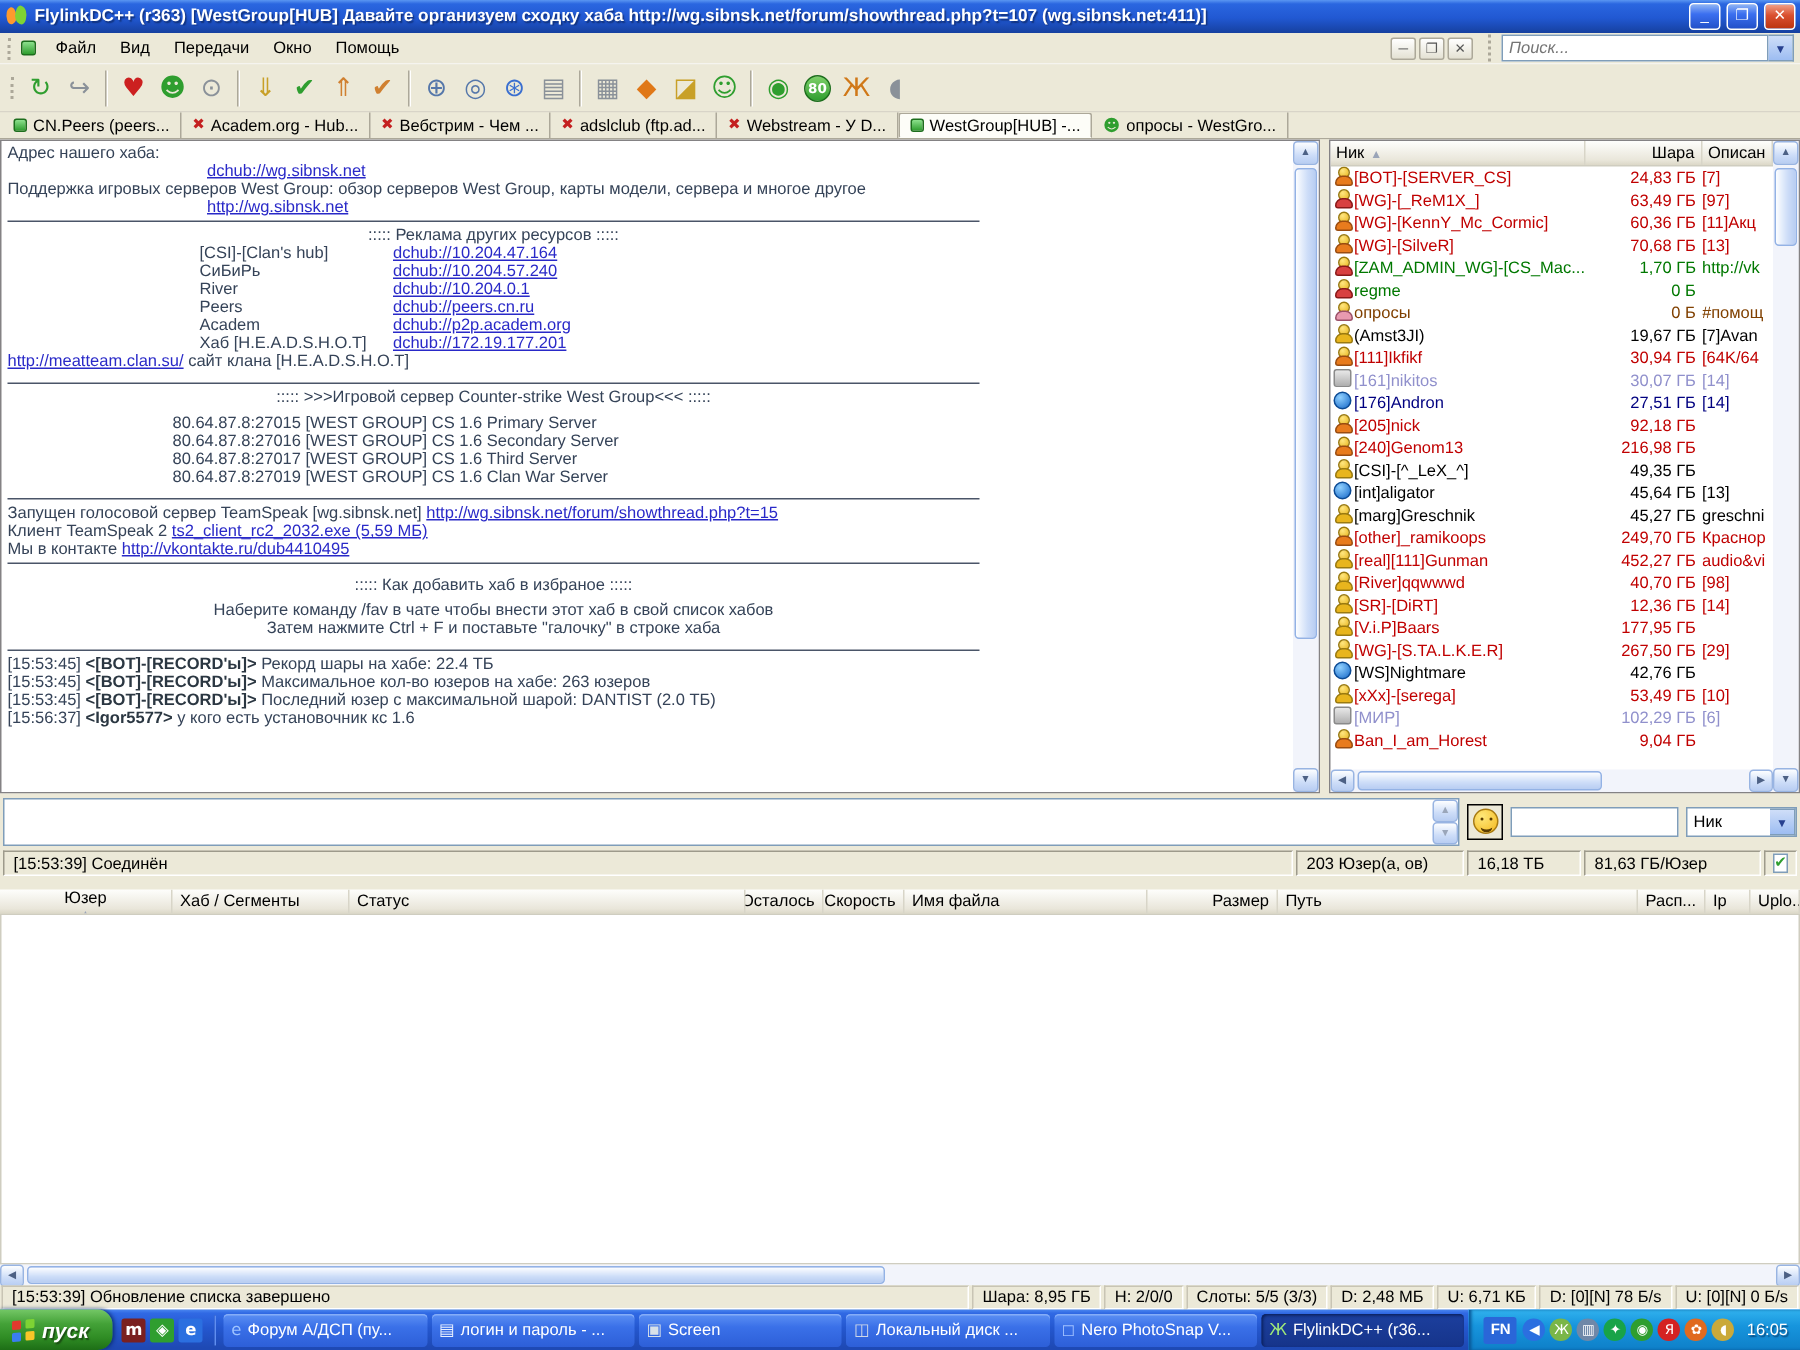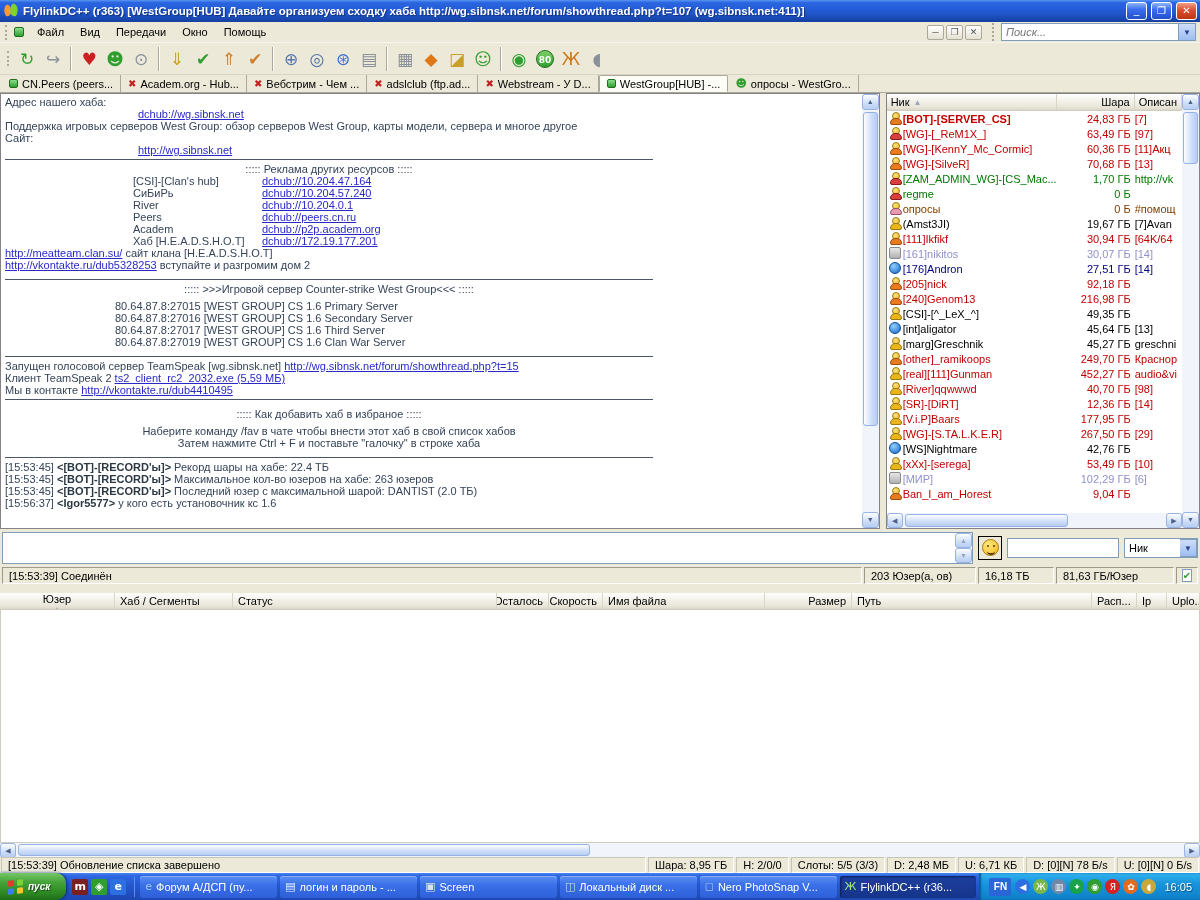--- a/index.html
+++ b/index.html
@@ -154,21 +154,21 @@
 
   .bottom-status { height:16px; background:#ece9d8; display:flex; align-items:stretch; padding:0 1px; gap:2px; font-size:11px; }
   .bottom-status .seg { border-color:#c8c4b4 #fff #fff #c8c4b4; }
 
   
   .taskbar { height:27px; background:linear-gradient(180deg,#4a86f0 0%,#3069e4 9%,#2457cf 45%,#1e49b4 95%);
     display:flex; align-items:center; }
   .start-btn { height:27px; padding:0 16px 0 8px; display:flex; align-items:center; gap:5px;
     background:linear-gradient(180deg,#74c766 0%,#44a238 35%,#2f8c24 70%,#1d6e16 100%);
     border-radius:0 10px 10px 0; box-shadow:1px 0 3px #0a2a6a; }
-  .start-label { color:#fff; font-weight:bold; font-style:italic; font-size:10px; text-shadow:1px 1px 1px #1a4a12; }
+  .start-label { color:#fff; font-weight:bold; font-style:italic; font-size:14px; text-shadow:1px 1px 1px #1a4a12; }
   .flag { width:15px; height:14px; position:relative; transform:skewY(-6deg); }
   .flag i { position:absolute; width:6px; height:6px; border-radius:1px; }
   .flag i:nth-child(1){ left:0; top:0; background:#e23a2e; }
   .flag i:nth-child(2){ right:0; top:0; background:#7ed334; }
   .flag i:nth-child(3){ left:0; bottom:0; background:#3a7ef0; }
   .flag i:nth-child(4){ right:0; bottom:0; background:#f8c628; }
   .quicklaunch { display:flex; align-items:center; gap:3px; padding:0 6px; }
   .ql-icon { width:16px; height:16px; border-radius:2px; display:flex; align-items:center; justify-content:center;
     font-family:"DejaVu Sans",sans-serif; font-size:11px; font-weight:bold; color:#fff; }
   .tb-divider { width:1px; height:20px; background:#1a3e9c; border-right:1px solid #5f8ef2; margin:0 2px; }
@@ -284,32 +284,30 @@
       </div>
     </div>
 
   <div class="main">
     <div class="chat-panel">
       <div class="chat-doc">
         <div class="chat-content" id="chat-content">
             <div class="chat-line"><span>Адрес нашего хаба:</span></div>
             <div class="chat-line" style="padding-left: 133px;"><a class="clink">dchub://wg.sibnsk.net</a></div>
             <div class="chat-line"><span>Поддержка игровых серверов West Group: обзор серверов West Group, карты модели, сервера и  многое другое</span></div>
-            <div class="chat-line"><span>Сайт:</span></div>
             <div class="chat-line" style="padding-left: 133px;"><a class="clink">http://wg.sibnsk.net</a></div>
             <div class="chat-rule"></div>
             <div class="chat-line" style="text-align: center;"><span>::::: Реклама других ресурсов :::::</span></div>
             <div class="chat-line pair"><span class="pname">[CSI]-[Clan's hub]</span><a class="clink">dchub://10.204.47.164</a></div>
             <div class="chat-line pair"><span class="pname">СиБиРь</span><a class="clink">dchub://10.204.57.240</a></div>
             <div class="chat-line pair"><span class="pname">River</span><a class="clink">dchub://10.204.0.1</a></div>
             <div class="chat-line pair"><span class="pname">Peers</span><a class="clink">dchub://peers.cn.ru</a></div>
             <div class="chat-line pair"><span class="pname">Academ</span><a class="clink">dchub://p2p.academ.org</a></div>
             <div class="chat-line pair"><span class="pname">Хаб [H.E.A.D.S.H.O.T]</span><a class="clink">dchub://172.19.177.201</a></div>
             <div class="chat-line"><a class="clink">http://meatteam.clan.su/</a><span> сайт клана [H.E.A.D.S.H.O.T]</span></div>
-            <div class="chat-line"><a class="clink">http://vkontakte.ru/dub5328253</a><span> вступайте и разгромим дом 2</span></div>
             <div class="chat-blank"></div>
             <div class="chat-rule"></div>
             <div class="chat-line" style="text-align: center;"><span>::::: &gt;&gt;&gt;Игровой сервер Counter-strike West Group&lt;&lt;&lt; :::::</span></div>
             <div class="chat-blank"></div>
             <div class="chat-line" style="padding-left: 110px;"><span>80.64.87.8:27015 [WEST GROUP] CS 1.6 Primary Server</span></div>
             <div class="chat-line" style="padding-left: 110px;"><span>80.64.87.8:27016 [WEST GROUP] CS 1.6 Secondary Server</span></div>
             <div class="chat-line" style="padding-left: 110px;"><span>80.64.87.8:27017 [WEST GROUP] CS 1.6 Third Server</span></div>
             <div class="chat-line" style="padding-left: 110px;"><span>80.64.87.8:27019 [WEST GROUP] CS 1.6 Clan War Server</span></div>
             <div class="chat-blank"></div>
             <div class="chat-rule"></div>
@@ -345,21 +343,21 @@
           <span class="col ulh-nick">
             <span>Ник</span>
             <span class="sort-arrow">▲</span>
           </span>
           <span class="col ulh-share">Шара</span>
           <span class="col ulh-desc">Описан</span>
         </div>
         <div class="ul-body" id="userlist-body">
             <div class="user-row">
               <span class="ur-icon"><span class="uic ic-operator"></span></span>
-              <span class="ur-nick" style="color: rgb(192, 0, 0); font-weight: bold;">[BOT]-[SERVER_CS]</span>
+              <span class="ur-nick" style="color: rgb(192, 0, 0);">[BOT]-[SERVER_CS]</span>
               <span class="ur-share" style="color: rgb(192, 0, 0);">24,83 ГБ</span>
               <span class="ur-desc" style="color: rgb(192, 0, 0);">[7]</span>
             </div>
             <div class="user-row">
               <span class="ur-icon"><span class="uic ic-bot"></span></span>
               <span class="ur-nick" style="color: rgb(192, 0, 0);">[WG]-[_ReM1X_]</span>
               <span class="ur-share" style="color: rgb(192, 0, 0);">63,49 ГБ</span>
               <span class="ur-desc" style="color: rgb(192, 0, 0);">[97]</span>
             </div>
             <div class="user-row">

